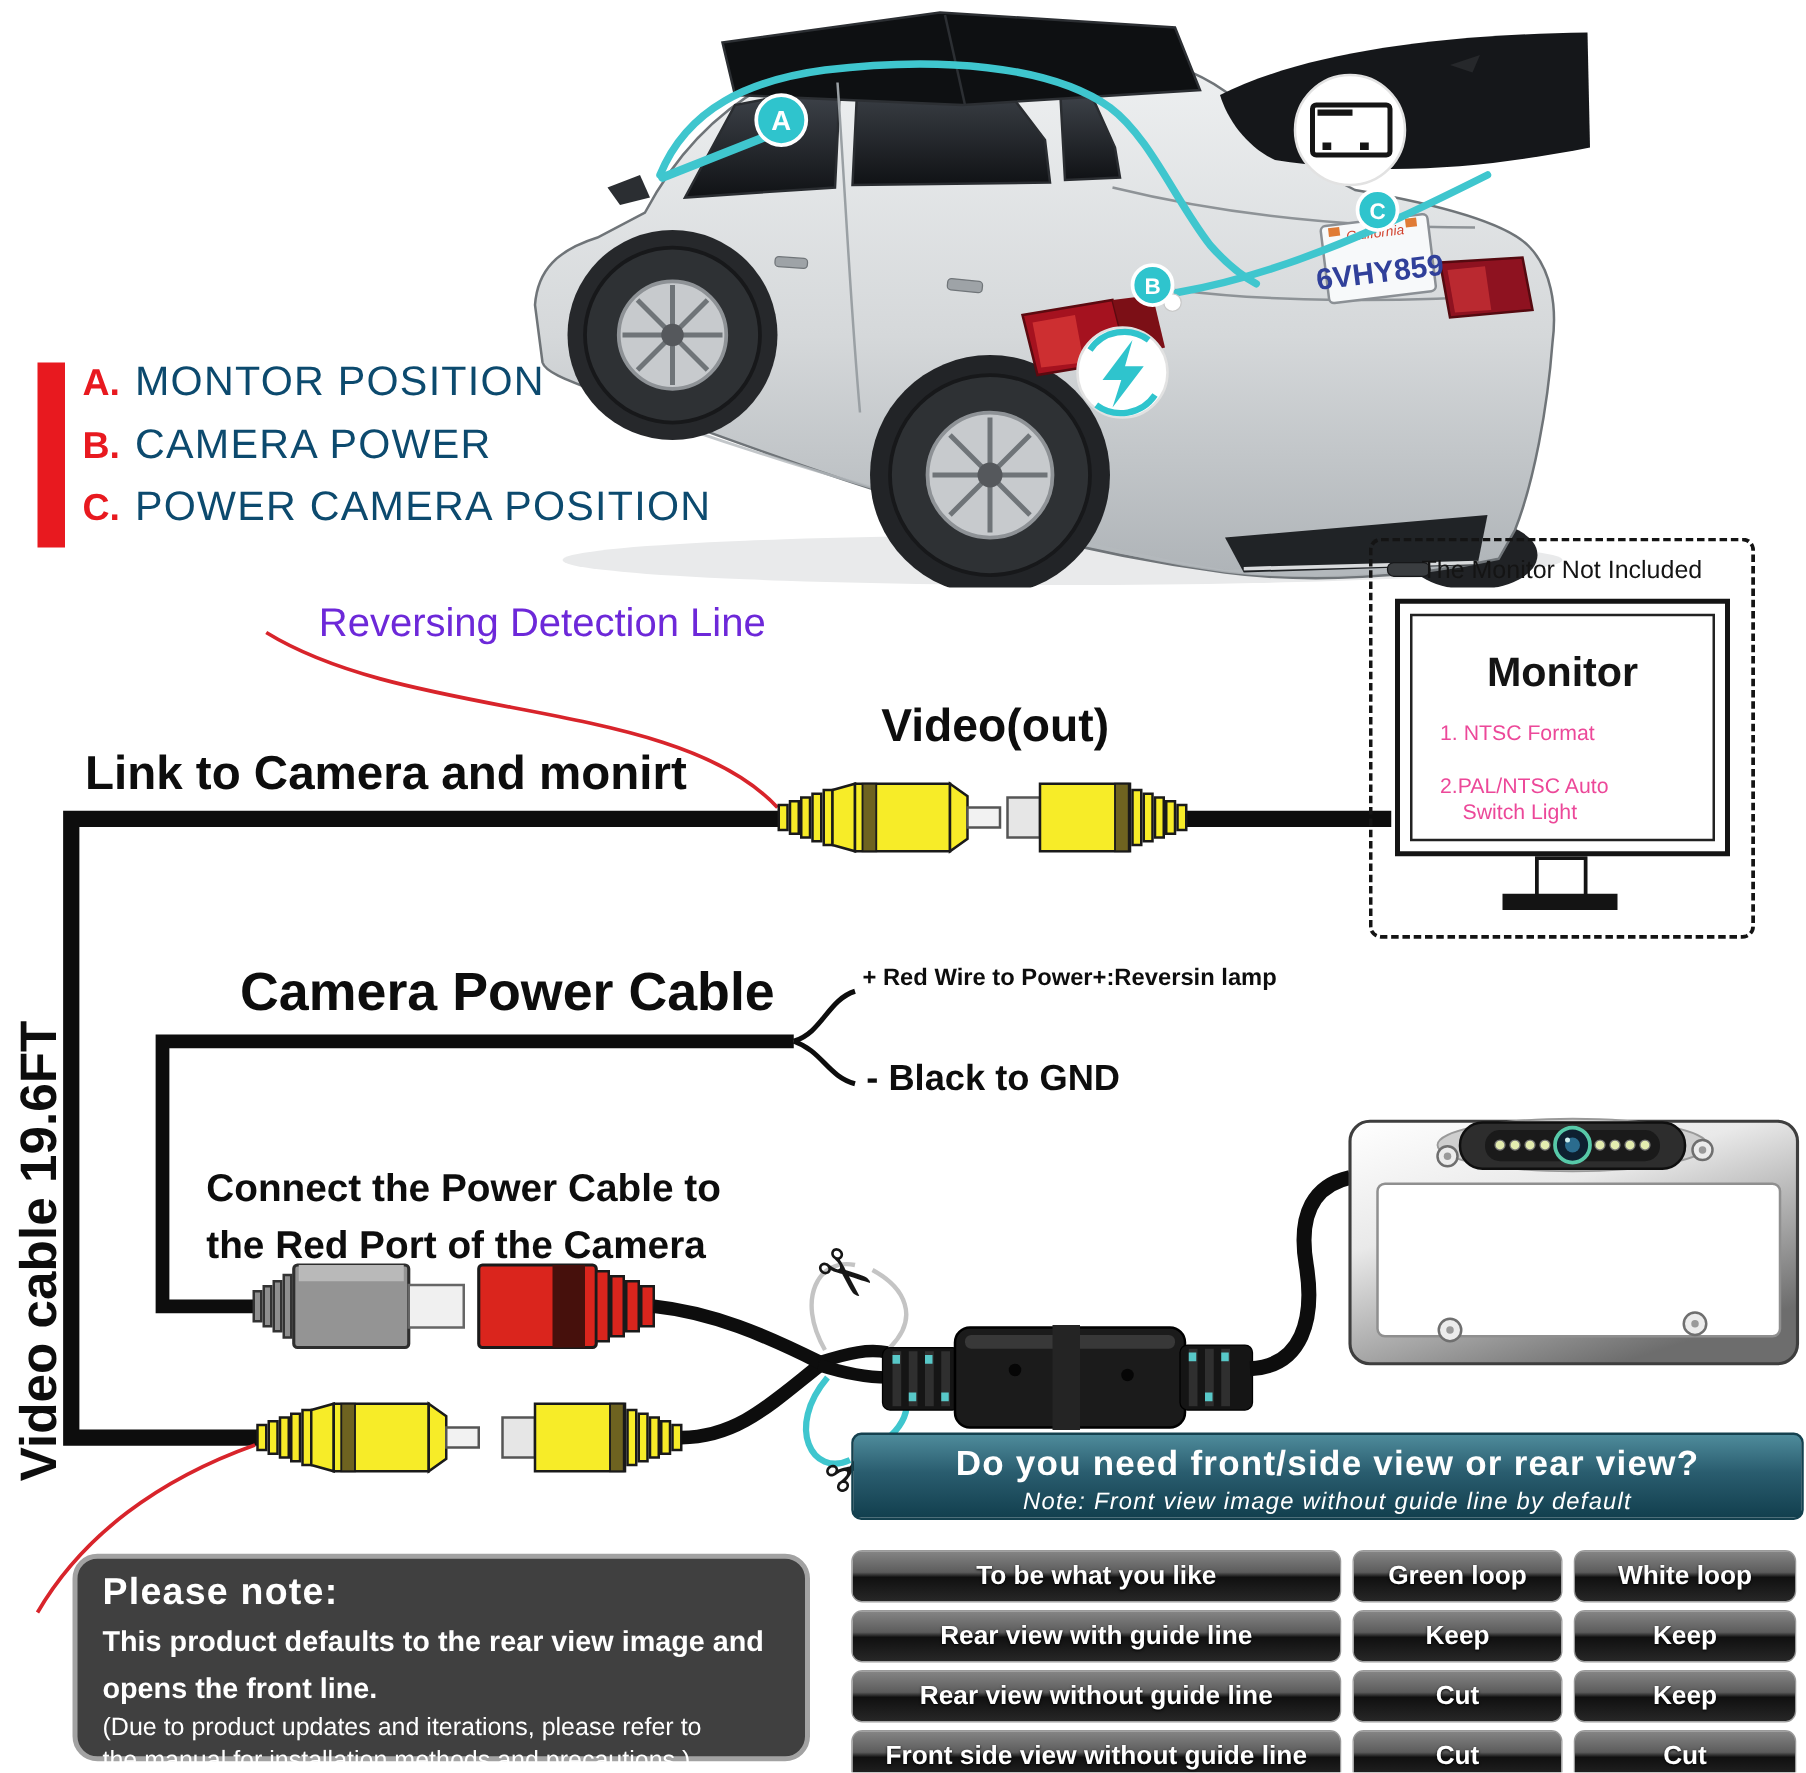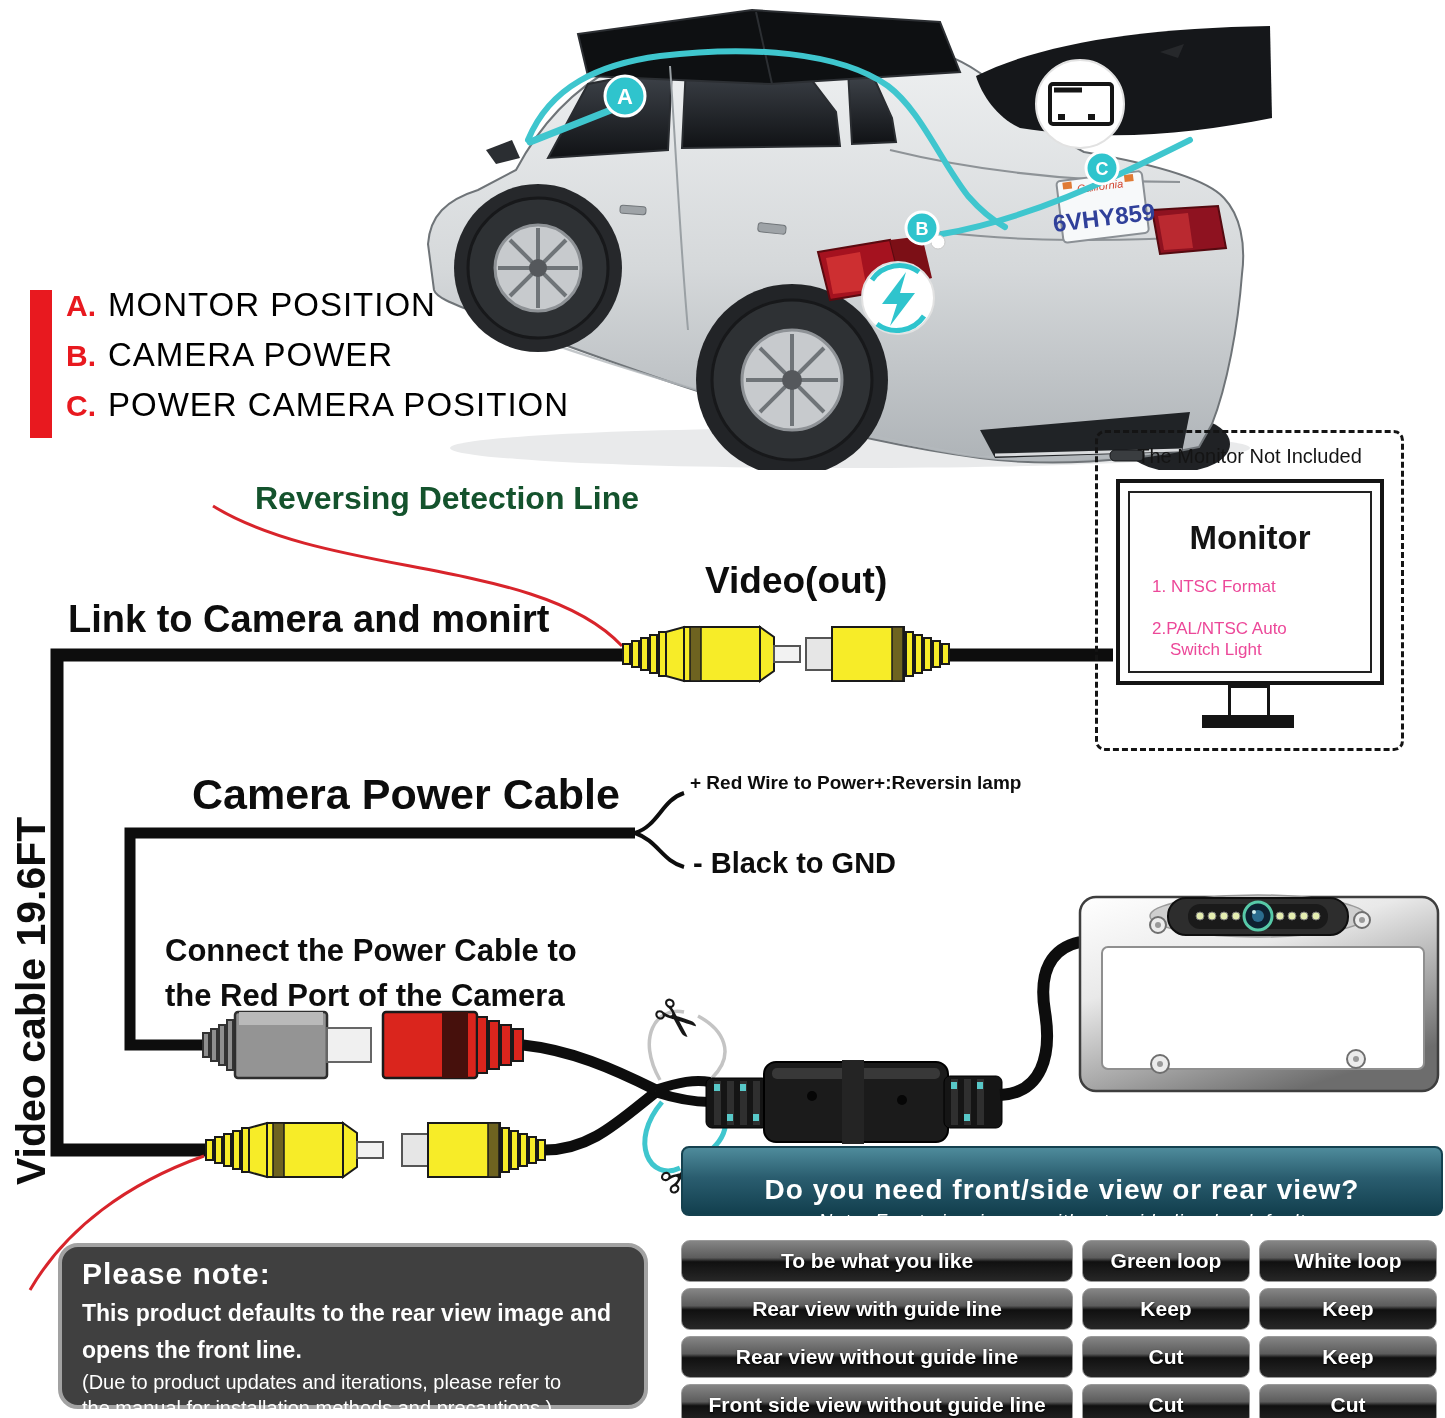--- a/index.html
+++ b/index.html
@@ -1,46 +1,46 @@
 <!DOCTYPE html>
 <html><head>
 <meta charset="utf-8">
 <style>
   html,body{margin:0;padding:0;background:#fff;}
   #stage{position:relative;width:1445px;height:1418px;background:#fff;overflow:hidden;
          font-family:"Liberation Sans",sans-serif;}
   .abs{position:absolute;}
   .blk{color:#0d0d0d;font-weight:bold;}
-  .red{color:#14532d;font-weight:bold;}
+  .red{color:#6d28d9;font-weight:normal;}
   
   .legend-bar{left:0;top:2;width:22px;height:148px;background:#e8191f;}
   .legend-row{display:flex;align-items:baseline;white-space:nowrap;}
   .legend-key{color:#e8191f;font-weight:bold;font-size:30px;margin-right:12px;}
-  .legend-label{color:#000000;font-size:33px;letter-spacing:1px;}
+  .legend-label{color:#0c4a6e;font-size:33px;letter-spacing:1px;}
   
   #monitor-dash{left:1095px;top:430px;width:303px;height:315px;border:3px dashed #141414;border-radius:10px;}
   .mon-title{position:absolute;left:0;top:12px;width:100%;text-align:center;font-size:20px;color:#141414;}
   .mon-frame{position:absolute;left:18px;top:46px;width:260px;height:198px;border:4px solid #141414;background:#fff;}
   .mon-screen{position:absolute;left:8px;top:8px;right:8px;bottom:8px;border:2px solid #222;}
   .mon-name{position:absolute;left:0;top:26px;width:100%;text-align:center;font-size:33px;font-weight:bold;color:#141414;}
   .mon-li{position:absolute;font-size:17px;color:#ec4899;}
   .mon-neck{position:absolute;left:130px;top:252px;width:36px;height:30px;border:3px solid #141414;background:#fff;}
   .mon-base{position:absolute;left:104px;top:282px;width:92px;height:13px;background:#141414;}
   
   #note-box{left:58px;top:1243px;width:590px;height:166px;background:#404040;border:4px solid #a2a2a2;
             border-radius:20px;color:#fff;padding:8px 20px;box-sizing:border-box;}
   .note-title{font-size:30px;font-weight:bold;letter-spacing:1px;margin:2px 0 4px 0;}
   .note-bold{font-size:23px;font-weight:bold;line-height:37px;}
   .note-small{font-size:20px;line-height:26px;}
   
   #view-table{left:681px;top:1146px;width:762px;}
   .tbl-header{height:70px;border-radius:8px;border:2px solid #15414f;box-sizing:border-box;
       background:linear-gradient(180deg,#4e8b9b 0%,#2a5d6f 45%,#123f4e 100%);
       color:#fff;text-align:center;padding-top:7px;}
-  .tbl-header-main{font-size:28px;font-weight:bold;letter-spacing:1px;margin-top:19px;}
+  .tbl-header-main{font-size:28px;font-weight:bold;letter-spacing:1px;}
   .tbl-header-note{font-size:19px;font-style:italic;margin-top:4px;letter-spacing:1px;}
   .tbl-grid{margin-top:24px;display:grid;grid-template-columns:392px 168px 178px;column-gap:9px;row-gap:6px;grid-auto-rows:42px;}
   .tbl-btn{border-radius:9px;border:1px solid #9a9a9a;color:#fff;font-weight:bold;font-size:21px;
       display:flex;align-items:center;justify-content:center;text-shadow:0 1px 2px #000;
       background:linear-gradient(180deg,#858585 0%,#5c5c5c 42%,#101010 52%,#272727 100%);}
   svg text{font-family:"Liberation Sans",sans-serif;}
 </style>
 </head>
 <body>
 

